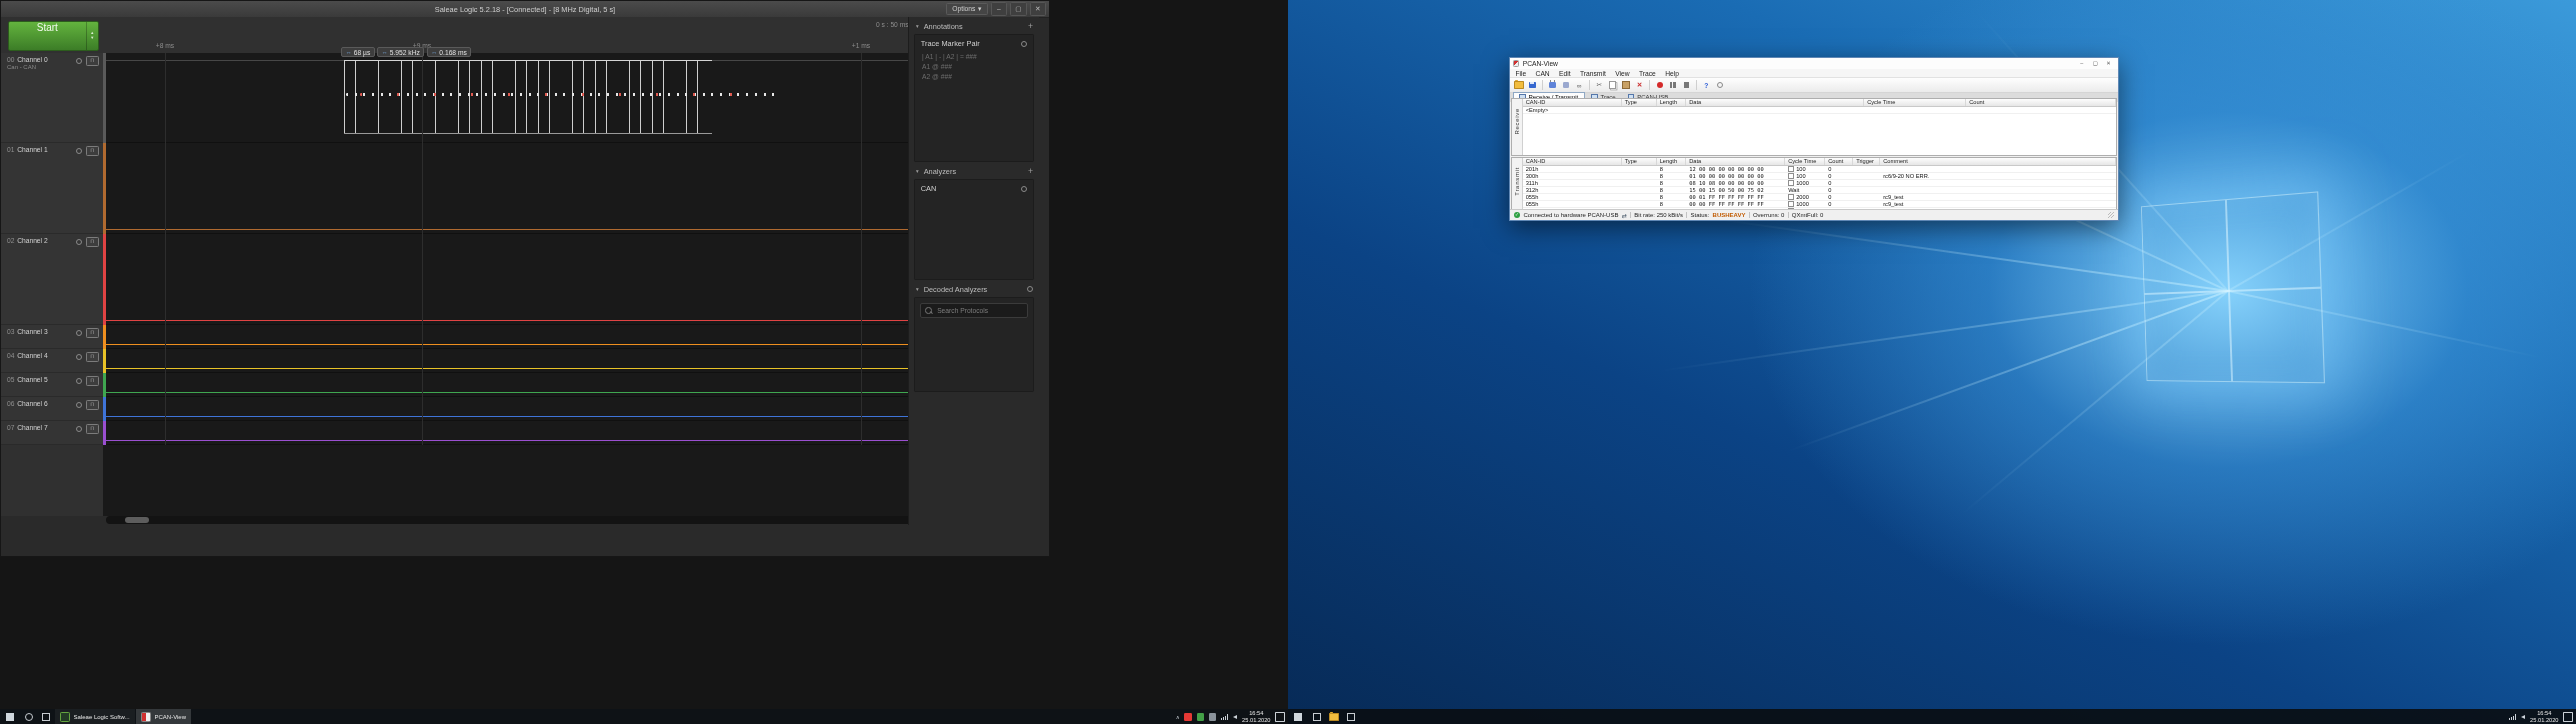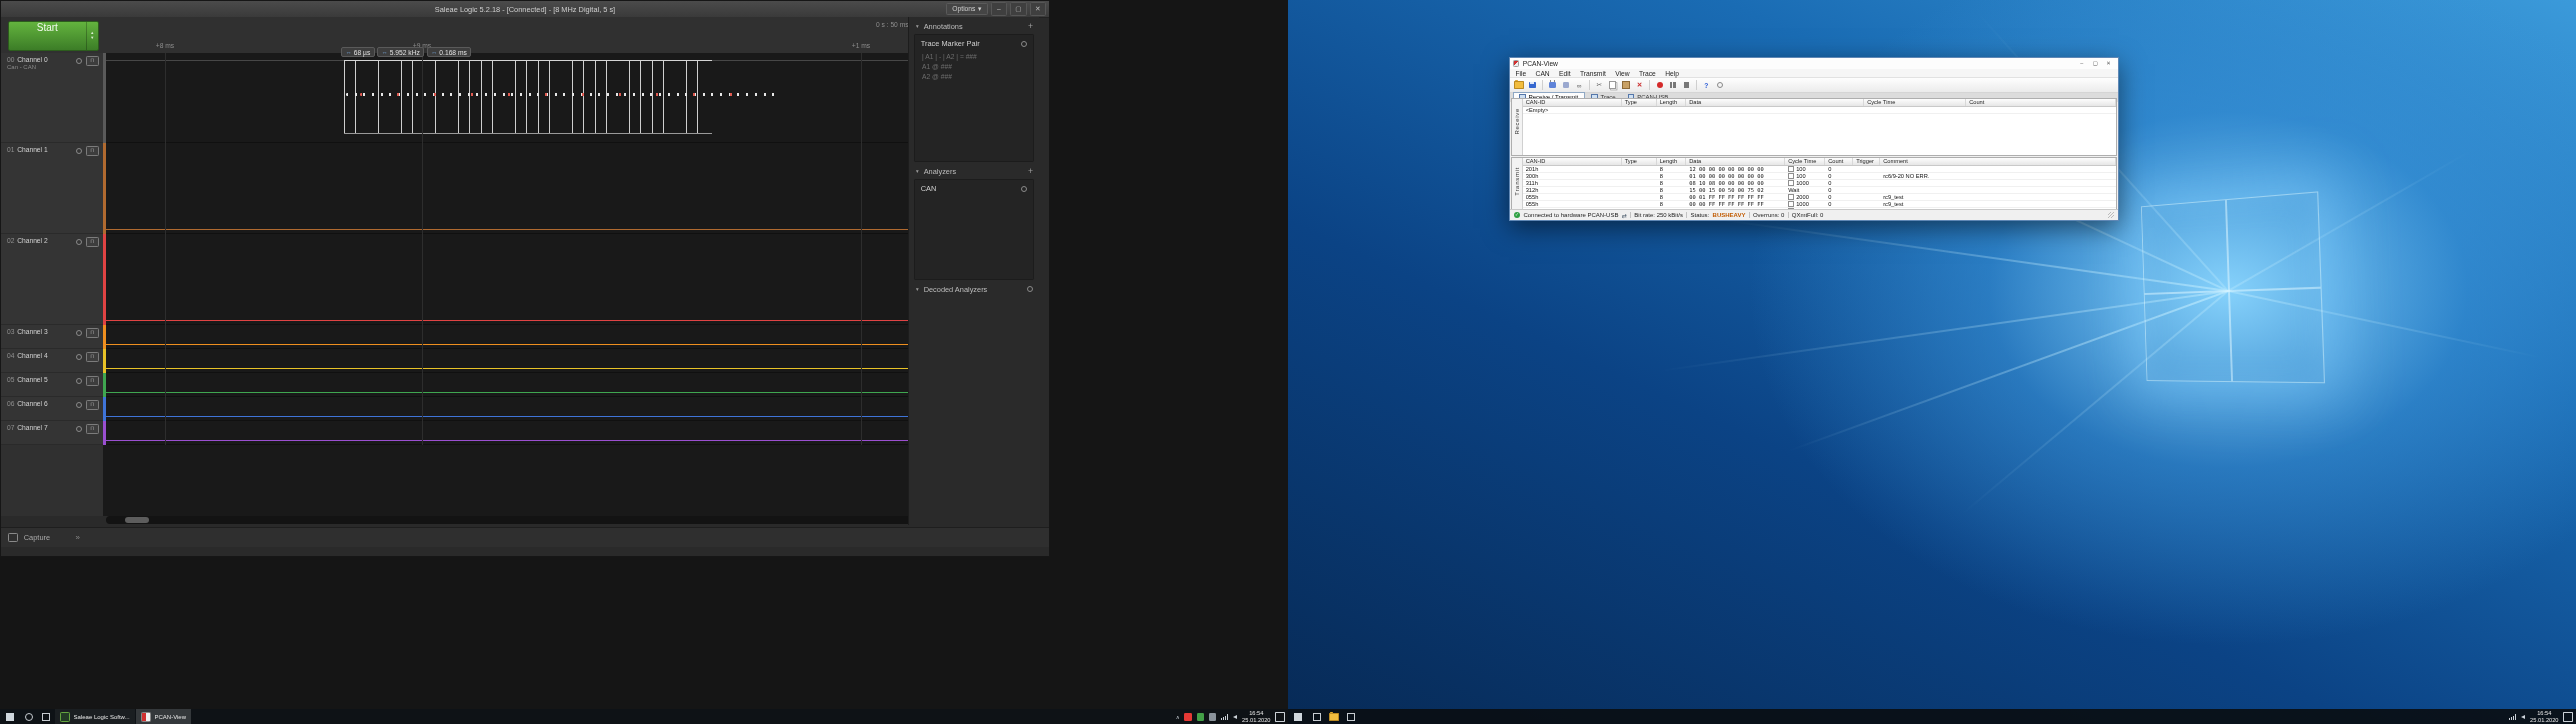--- a/index.html
+++ b/index.html
@@ -370,25 +370,20 @@
 
       <div class="sl-fill">
           <div class="side"></div>
           <div class="wave"></div>
         </div>
 
       <div class="sl-scrollbar">
         <div class="sl-thumb"></div>
       </div>
 
-      <div class="sl-capturebar">
-        <span class="cap-icon"></span>
-        <span>Capture</span>
-        <span class="cap-more">»</span>
-      </div>
 
       <div class="sl-right">
         <div class="sec-head">
           <span class="tri">▼</span>
           <span class="grow">Annotations</span>
           <span class="plus-btn">+</span>
         </div>
         <div class="sec-box box-ann">
           <div class="panel-row">
             <span class="grow">Trace Marker Pair</span>
@@ -408,20 +403,26 @@
           <div class="panel-row">
             <span class="grow">CAN</span>
             <span class="gear-icon"></span>
           </div>
         </div>
 
         <div class="sec-head">
           <span class="tri">▼</span>
           <span class="grow">Decoded Analyzers</span>
           <span class="gear-icon"></span>
+        </div>
+        <div class="sec-box box-dec">
+          <div class="search-wrap">
+            <span class="search-ic"></span>
+            <input placeholder="Search Protocols" style="">
+          </div>
         </div>
       </div>
     </div>
 
     <div class="taskbar">
       <div class="tb-start">
         <span class="win-logo">
             <i></i>
             <i></i>
             <i></i>

